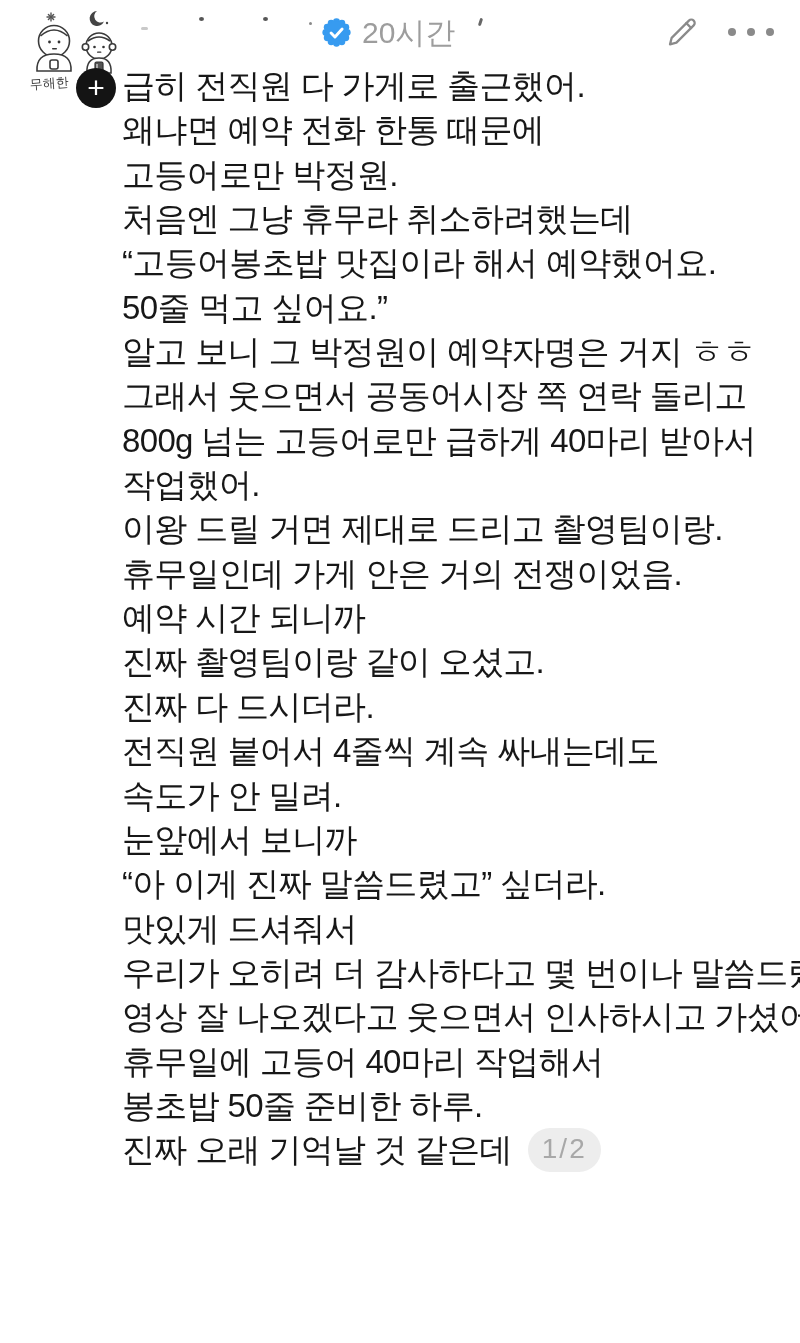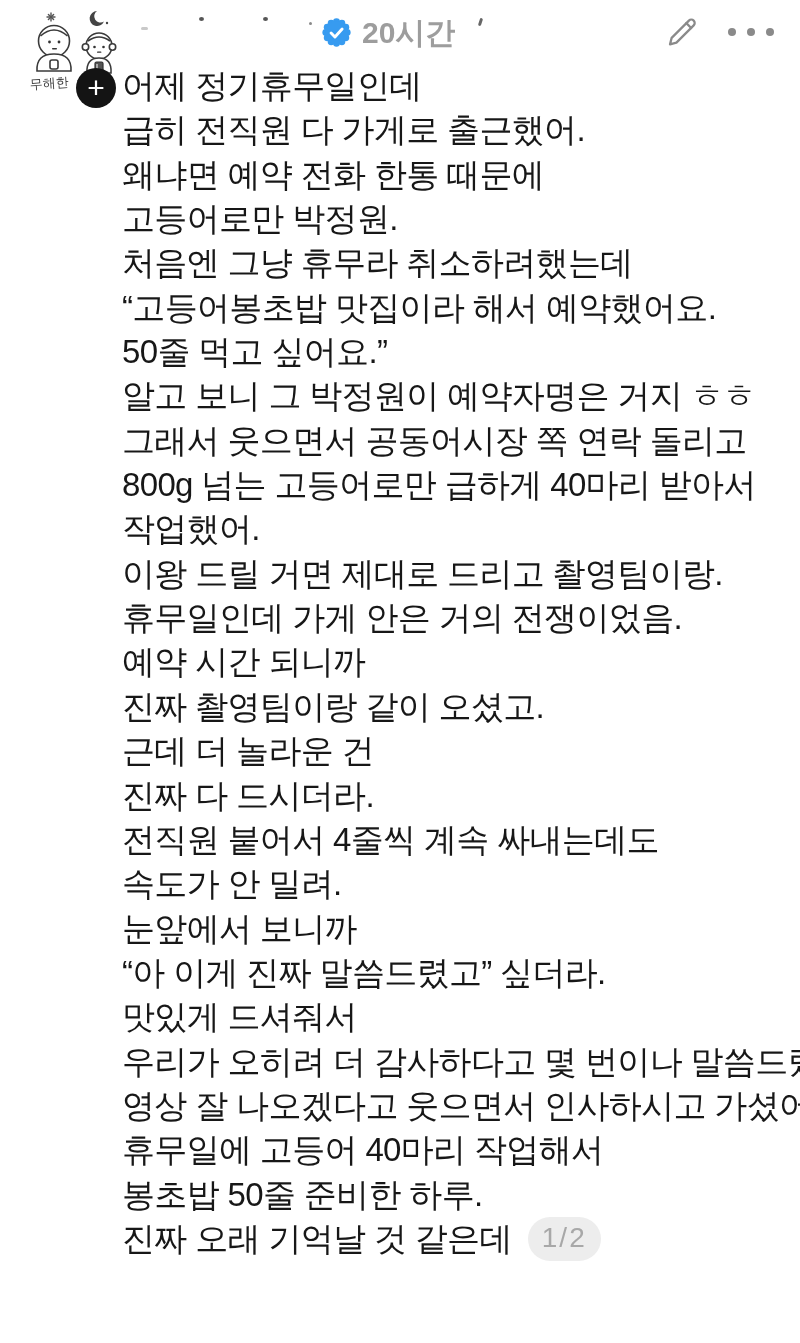--- a/index.html
+++ b/index.html
@@ -16,21 +16,21 @@
   
   .mark{position:absolute;background:#555;border-radius:50%;}
   .m1{left:141px;top:27px;width:7px;height:3px;background:#c9c9c9;border-radius:2px;}
   .m2{left:199px;top:17px;width:5px;height:4px;}
   .m3{left:263px;top:17px;width:5px;height:4px;}
   .m4{left:309px;top:22px;width:3px;height:3px;background:#8a8a8a;}
   .m5{left:479px;top:18px;width:3px;height:8px;background:#666;border-radius:2px;transform:rotate(18deg);}
 
   
   .header-meta{position:absolute;left:321px;top:17px;display:flex;align-items:center;gap:10px;}
-  .timestamp{color:#9d9d9d;font-size:30px;line-height:1;font-weight:bold;}
+  .timestamp{color:#9d9d9d;font-size:30px;line-height:1;}
 
   
   .actions{position:absolute;top:12px;right:26px;display:flex;align-items:center;gap:28px;height:40px;}
   .edit-btn{cursor:pointer;display:flex;align-items:center;}
   .dots{display:flex;gap:11px;align-items:center;cursor:pointer;padding:4px 0;}
   .dots i{width:8px;height:8px;border-radius:50%;background:#8a8a8a;display:block;}
 
   
   .content{position:absolute;left:122px;top:64px;width:678px;}
   .t-line{height:44.35px;font-size:33px;line-height:44.35px;color:#171717;letter-spacing:-0.02em;white-space:nowrap;}
@@ -132,36 +132,34 @@
     </span>
     <span class="dots">
       <i></i>
       <i></i>
       <i></i>
     </span>
   </div>
 
   <div class="content">
     <div>
-        <div class="t-line">어제 정기휴무일인데</div>
         <div class="t-line">급히 전직원 다 가게로 출근했어.</div>
         <div class="t-line">왜냐면 예약 전화 한통 때문에</div>
         <div class="t-line">고등어로만 박정원.</div>
         <div class="t-line">처음엔 그냥 휴무라 취소하려했는데</div>
         <div class="t-line">“고등어봉초밥 맛집이라 해서 예약했어요.</div>
         <div class="t-line">50줄 먹고 싶어요.”</div>
         <div class="t-line">알고 보니 그 박정원이 예약자명은 거지 ㅎㅎ</div>
         <div class="t-line">그래서 웃으면서 공동어시장 쪽 연락 돌리고</div>
         <div class="t-line">800g 넘는 고등어로만 급하게 40마리 받아서</div>
         <div class="t-line">작업했어.</div>
         <div class="t-line">이왕 드릴 거면 제대로 드리고 촬영팀이랑.</div>
         <div class="t-line">휴무일인데 가게 안은 거의 전쟁이었음.</div>
         <div class="t-line">예약 시간 되니까</div>
         <div class="t-line">진짜 촬영팀이랑 같이 오셨고.</div>
-        <div class="t-line">근데 더 놀라운 건</div>
         <div class="t-line">진짜 다 드시더라.</div>
         <div class="t-line">전직원 붙어서 4줄씩 계속 싸내는데도</div>
         <div class="t-line">속도가 안 밀려.</div>
         <div class="t-line">눈앞에서 보니까</div>
         <div class="t-line">“아 이게 진짜 말씀드렸고” 싶더라.</div>
         <div class="t-line">맛있게 드셔줘서</div>
         <div class="t-line">우리가 오히려 더 감사하다고 몇 번이나 말씀드렸고</div>
         <div class="t-line">영상 잘 나오겠다고 웃으면서 인사하시고 가셨어.</div>
         <div class="t-line">휴무일에 고등어 40마리 작업해서</div>
         <div class="t-line">봉초밥 50줄 준비한 하루.</div>

